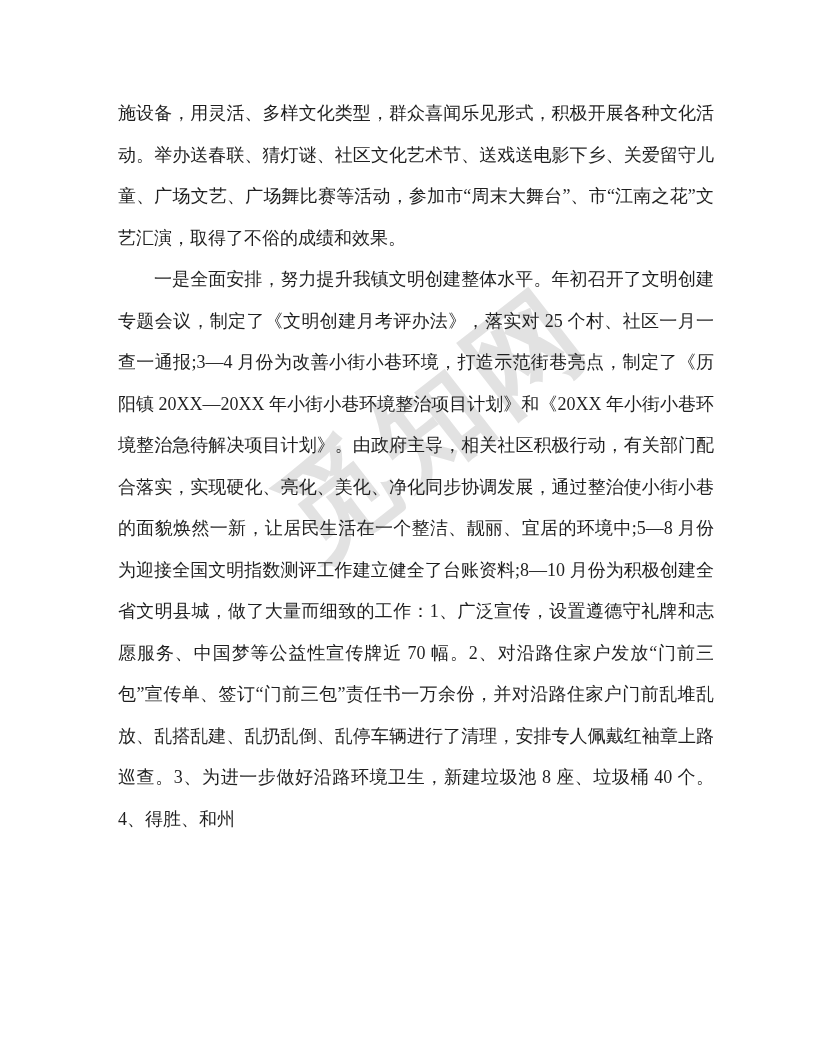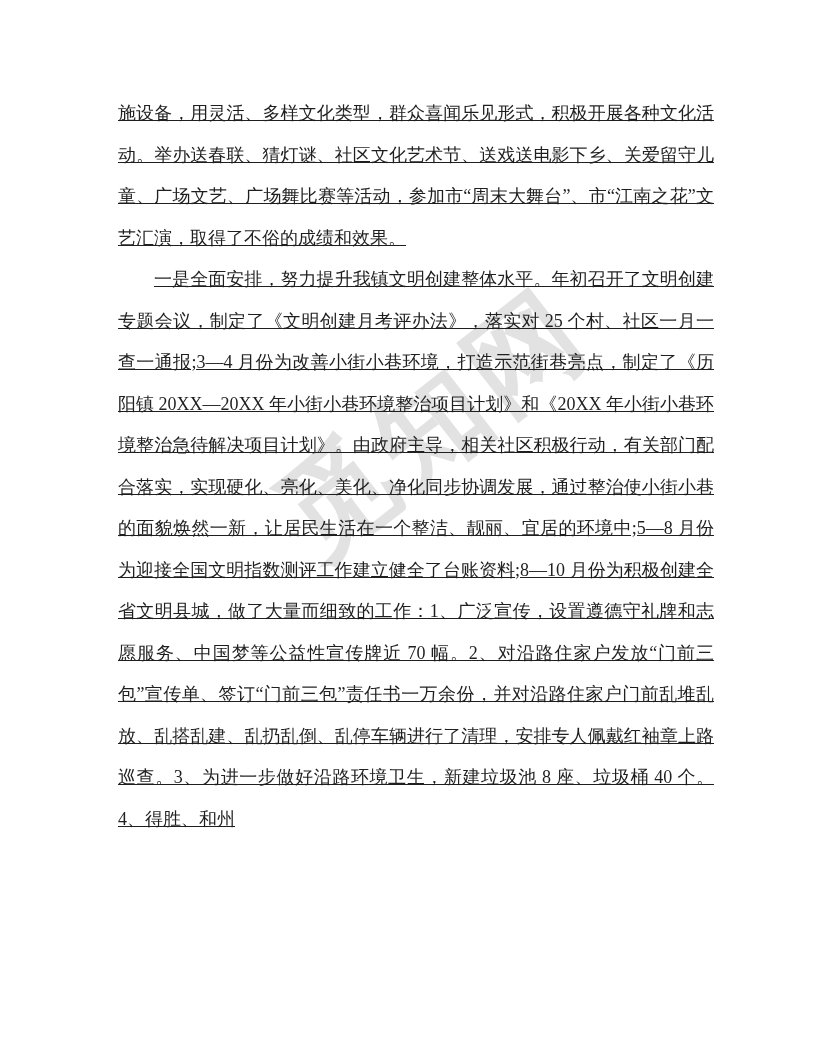--- a/index.html
+++ b/index.html
@@ -37,21 +37,20 @@
   }
   .para {
     margin: 0;
     padding: 0;
     font-size: 18px;
     line-height: 41.5px;
     color: #1f1f1f;
     text-align: justify;
     text-justify: inter-ideograph;
     word-break: break-all;
-    text-decoration: underline;
   }
   .para.indent {
     text-indent: 2em;
   }
 </style>
 </head>
 <body>
 
 <div class="page">
 

